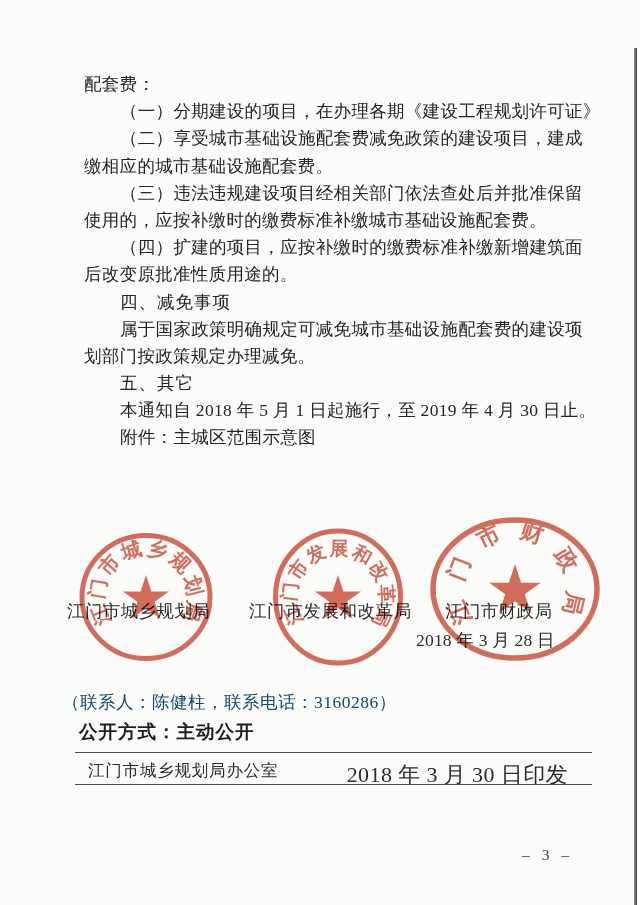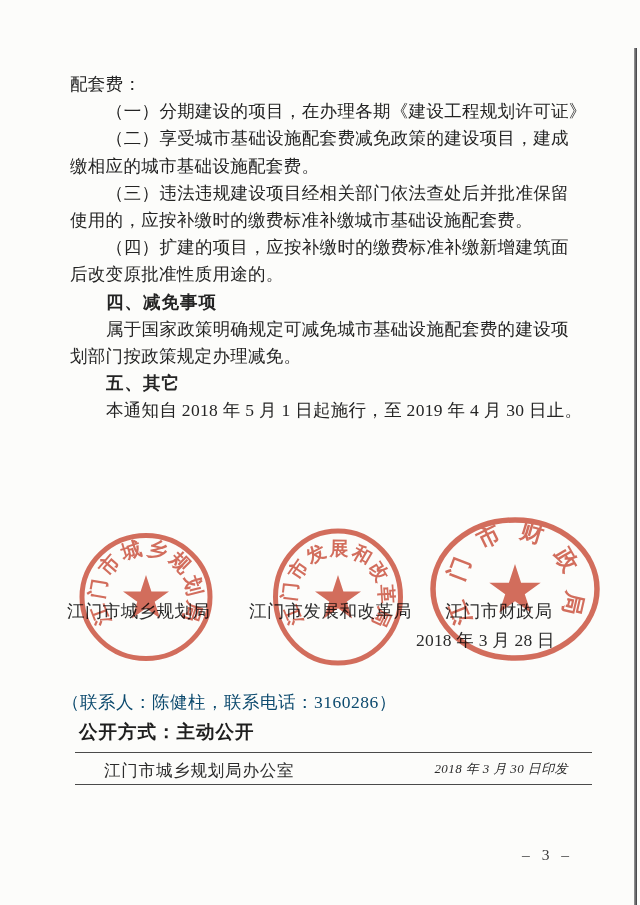--- a/index.html
+++ b/index.html
@@ -4,25 +4,25 @@
 <style>
   html,body{margin:0;padding:0;}
   body{background:#e8e8e8;font-family:"Liberation Serif","DejaVu Serif",serif;}
   #page{position:relative;width:640px;height:905px;background:#fcfcfa;overflow:hidden;}
 
   
   .edge-line{position:absolute;left:634px;top:48px;width:3px;height:857px;
     background:linear-gradient(to right,#9a9a9a,#3c3c40);}
 
   
-  .doc-body{position:absolute;left:70px;top:71px;width:512px;
+  .doc-body{position:absolute;left:84px;top:71px;width:512px;
     font-size:17.5px;line-height:27.2px;color:#242424;letter-spacing:.3px;}
   .doc-body .line{white-space:nowrap;height:27.2px;}
   .doc-body .ind{padding-left:36px;}
-  .doc-body .hd{font-weight:700;font-family:"Liberation Sans","DejaVu Sans",sans-serif;letter-spacing:1px;}
+  .doc-body .hd{font-weight:400;font-family:"Liberation Sans","DejaVu Sans",sans-serif;letter-spacing:1px;}
 
   
   .sig{position:absolute;font-size:17.5px;color:#2b2b2b;white-space:nowrap;letter-spacing:.4px;}
   #sig-1{left:67px;top:599px;}
   #sig-2{left:249px;top:599px;letter-spacing:.6px;}
   #sig-3{left:445px;top:599px;}
   #sig-date{left:416px;top:628px;letter-spacing:.2px;}
 
   
   .seal{position:absolute;mix-blend-mode:multiply;opacity:.88;}
@@ -33,22 +33,22 @@
 
   
   .contact{position:absolute;left:62px;top:690px;font-size:17.5px;color:#0c4a6e;letter-spacing:.5px;white-space:nowrap;}
   .publicity{position:absolute;left:79px;top:719px;font-size:18.5px;font-weight:700;
     font-family:"Liberation Sans","DejaVu Sans",sans-serif;color:#1e1e1e;letter-spacing:1px;white-space:nowrap;}
 
   
   .rule{position:absolute;left:75px;width:517px;height:0;border-top:1.6px solid #4a4a4a;}
   #rule-top{top:752px;}
   #rule-bottom{top:784px;}
-  .footer-office{position:absolute;left:104px;top:760px;font-size:16.5px;color:#2b2b2b;letter-spacing:.8px;white-space:nowrap;}
-  .footer-date{position:absolute;right:72px;top:760px;font-size:13px;color:#2b2b2b;letter-spacing:.4px;white-space:nowrap;font-style:italic;}
+  .footer-office{position:absolute;left:88px;top:760px;font-size:16.5px;color:#2b2b2b;letter-spacing:.8px;white-space:nowrap;}
+  .footer-date{position:absolute;right:72px;top:760px;font-size:22px;color:#2b2b2b;letter-spacing:.4px;white-space:nowrap;}
 
   .page-num{position:absolute;left:522px;top:846px;font-size:15.5px;color:#3a3a3a;letter-spacing:4px;white-space:nowrap;}
 </style>
 </head>
 <body>
 
 <div id="page">
 
   <div class="doc-body">
     <div class="line">配套费：</div>
@@ -57,20 +57,21 @@
     <div class="line">缴相应的城市基础设施配套费。</div>
     <div class="line ind">（三）违法违规建设项目经相关部门依法查处后并批准保留</div>
     <div class="line">使用的，应按补缴时的缴费标准补缴城市基础设施配套费。</div>
     <div class="line ind">（四）扩建的项目，应按补缴时的缴费标准补缴新增建筑面</div>
     <div class="line">后改变原批准性质用途的。</div>
     <div class="line ind hd">四、减免事项</div>
     <div class="line ind">属于国家政策明确规定可减免城市基础设施配套费的建设项</div>
     <div class="line">划部门按政策规定办理减免。</div>
     <div class="line ind hd">五、其它</div>
     <div class="line ind">本通知自 2018 年 5 月 1 日起施行，至 2019 年 4 月 30 日止。</div>
+    <div class="line ind">附件：主城区范围示意图</div>
   </div>
 
   <span class="sig" id="sig-1">江门市城乡规划局</span>
   <span class="sig" id="sig-2">江门市发展和改革局</span>
   <span class="sig" id="sig-3">江门市财政局</span>
   <span class="sig" id="sig-date">2018 年 3 月 28 日</span>
 
   <svg class="seal" id="seal-1" width="140" height="134" viewBox="0 0 140 134">
     <defs>
       <path id="arc1" d="M 35.6,91.1 A 42,42 0 1 1 104.4,91.1" fill="none"></path>

